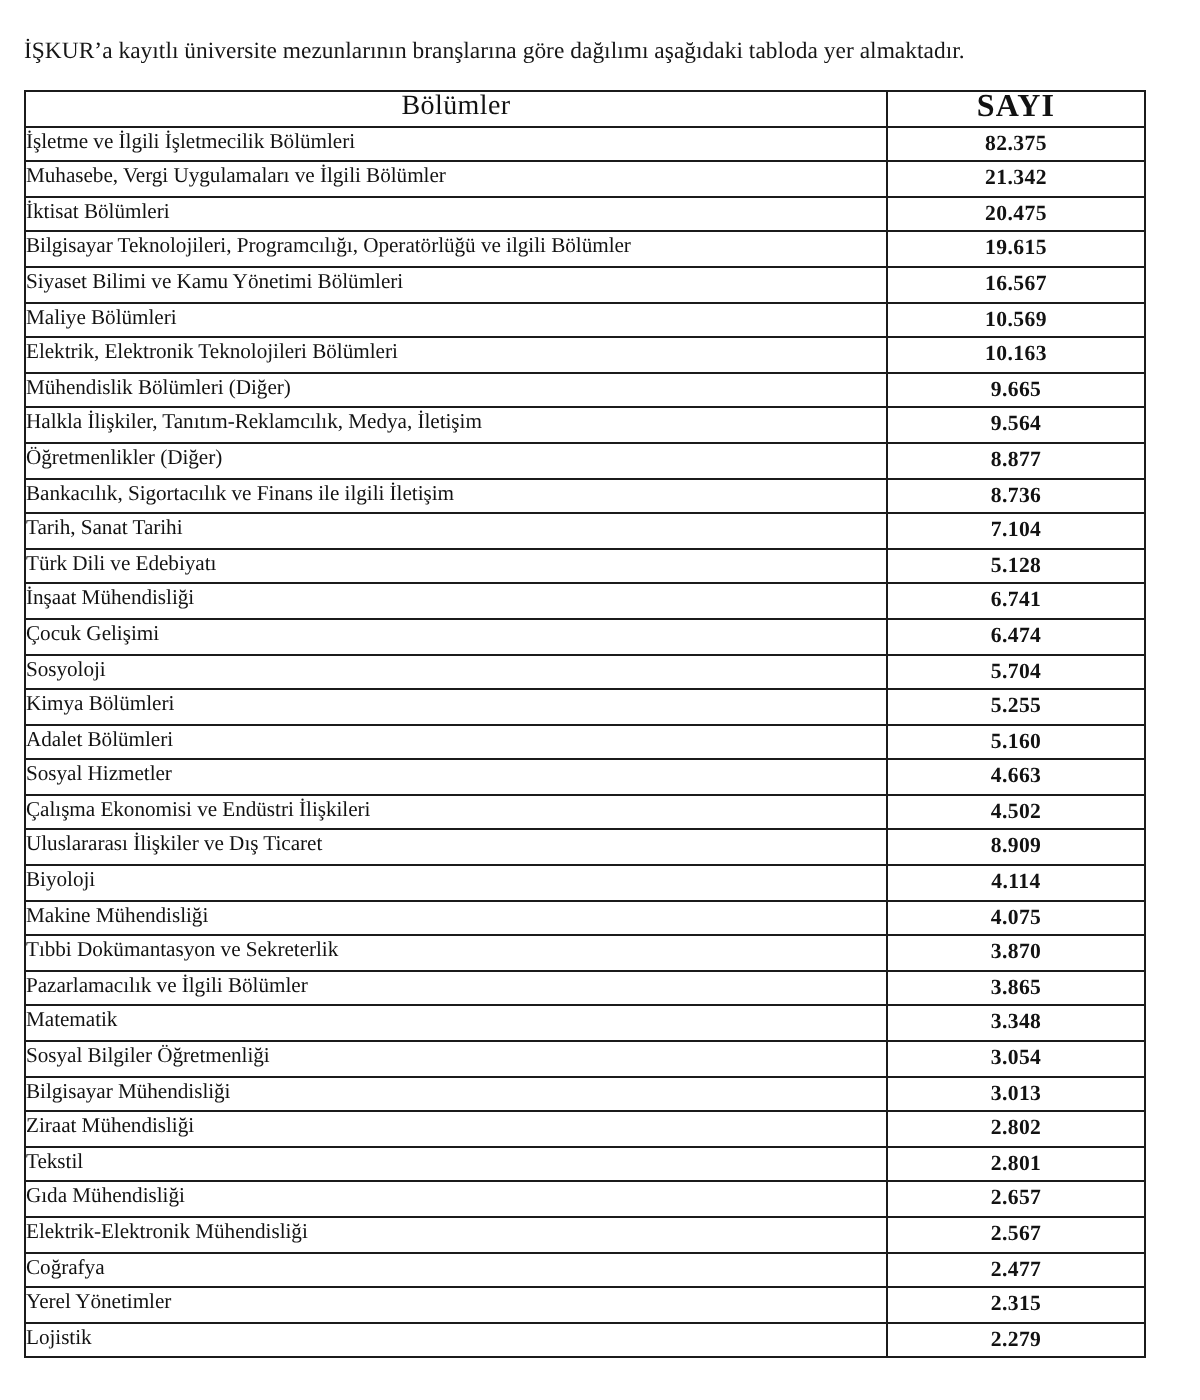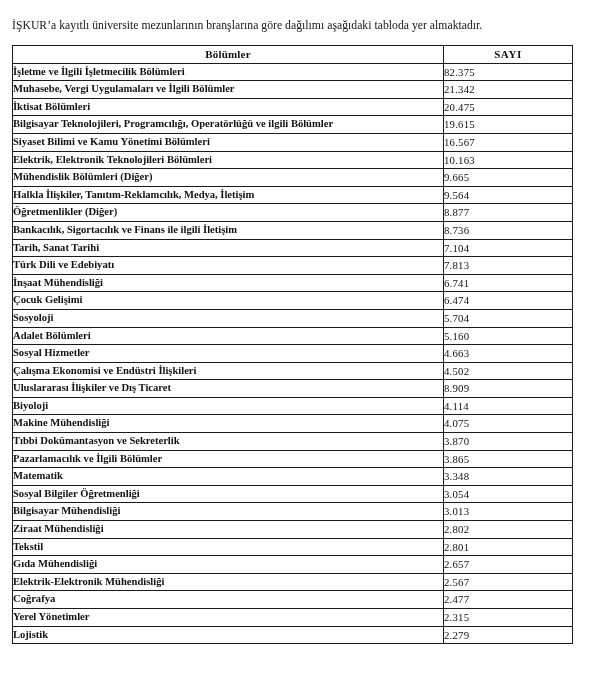--- a/index.html
+++ b/index.html
@@ -71,41 +71,41 @@
     white-space: nowrap;
   }
 
   
   table#data-table {
     border: 1.3px solid #111111;
   }
 
   th.th-dept {
     text-align: center;
-    font-weight: bold;
-    font-size: 11px;
+    font-weight: normal;
+    font-size: 14px;
     letter-spacing: 0.2px;
   }
   th.th-count {
     text-align: center;
     font-weight: bold;
-    font-size: 11px;
+    font-size: 16px;
     letter-spacing: 0.6px;
   }
 
   td.cell-dept {
     text-align: left;
     padding-left: 5px;
-    font-weight: bold;
+    font-weight: normal;
     font-size: 10.6px;
     letter-spacing: -0.02px;
   }
   td.cell-count {
-    text-align: left;
-    font-weight: normal;
+    text-align: center;
+    font-weight: bold;
     font-size: 10.8px;
     letter-spacing: 0.2px;
     padding-right: 18px;
   }
 
   
   #page {
     -webkit-font-smoothing: antialiased;
   }
 </style>
@@ -143,20 +143,24 @@
           </tr>
           <tr>
             <td class="cell-dept">Bilgisayar Teknolojileri, Programcılığı, Operatörlüğü ve ilgili Bölümler</td>
             <td class="cell-count">19.615</td>
           </tr>
           <tr>
             <td class="cell-dept">Siyaset Bilimi ve Kamu Yönetimi Bölümleri</td>
             <td class="cell-count">16.567</td>
           </tr>
           <tr>
+            <td class="cell-dept">Maliye Bölümleri</td>
+            <td class="cell-count">10.569</td>
+          </tr>
+          <tr>
             <td class="cell-dept">Elektrik, Elektronik Teknolojileri Bölümleri</td>
             <td class="cell-count">10.163</td>
           </tr>
           <tr>
             <td class="cell-dept">Mühendislik Bölümleri (Diğer)</td>
             <td class="cell-count">9.665</td>
           </tr>
           <tr>
             <td class="cell-dept">Halkla İlişkiler, Tanıtım-Reklamcılık, Medya, İletişim</td>
             <td class="cell-count">9.564</td>
@@ -168,33 +172,37 @@
           <tr>
             <td class="cell-dept">Bankacılık, Sigortacılık ve Finans ile ilgili İletişim</td>
             <td class="cell-count">8.736</td>
           </tr>
           <tr>
             <td class="cell-dept">Tarih, Sanat Tarihi</td>
             <td class="cell-count">7.104</td>
           </tr>
           <tr>
             <td class="cell-dept">Türk Dili ve Edebiyatı</td>
-            <td class="cell-count">7.813</td>
+            <td class="cell-count">5.128</td>
           </tr>
           <tr>
             <td class="cell-dept">İnşaat Mühendisliği</td>
             <td class="cell-count">6.741</td>
           </tr>
           <tr>
             <td class="cell-dept">Çocuk Gelişimi</td>
             <td class="cell-count">6.474</td>
           </tr>
           <tr>
             <td class="cell-dept">Sosyoloji</td>
             <td class="cell-count">5.704</td>
+          </tr>
+          <tr>
+            <td class="cell-dept">Kimya Bölümleri</td>
+            <td class="cell-count">5.255</td>
           </tr>
           <tr>
             <td class="cell-dept">Adalet Bölümleri</td>
             <td class="cell-count">5.160</td>
           </tr>
           <tr>
             <td class="cell-dept">Sosyal Hizmetler</td>
             <td class="cell-count">4.663</td>
           </tr>
           <tr>

